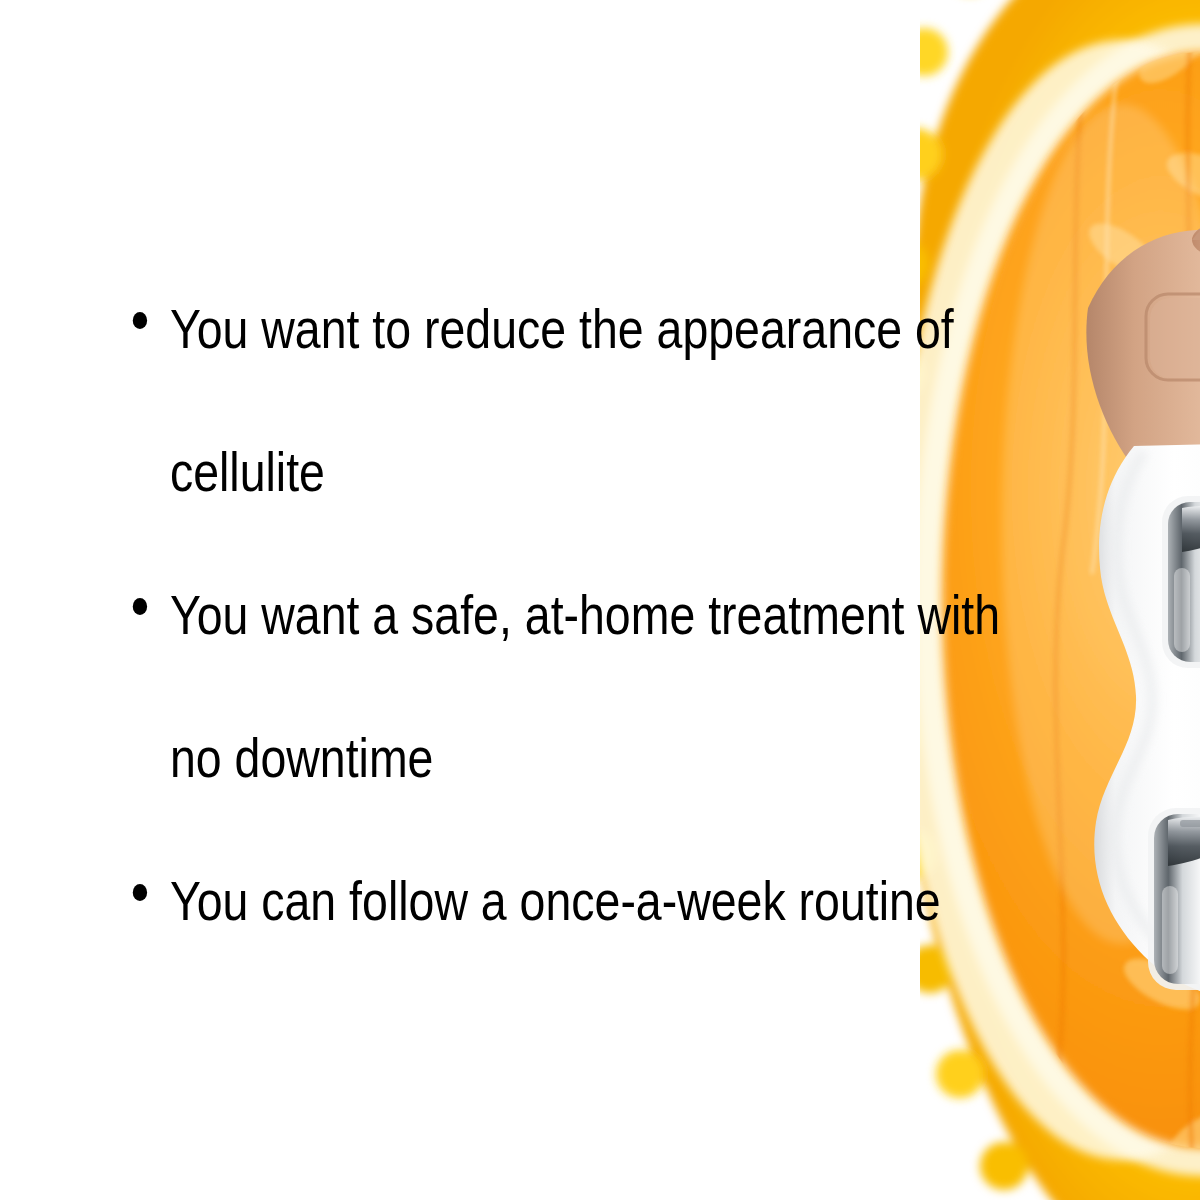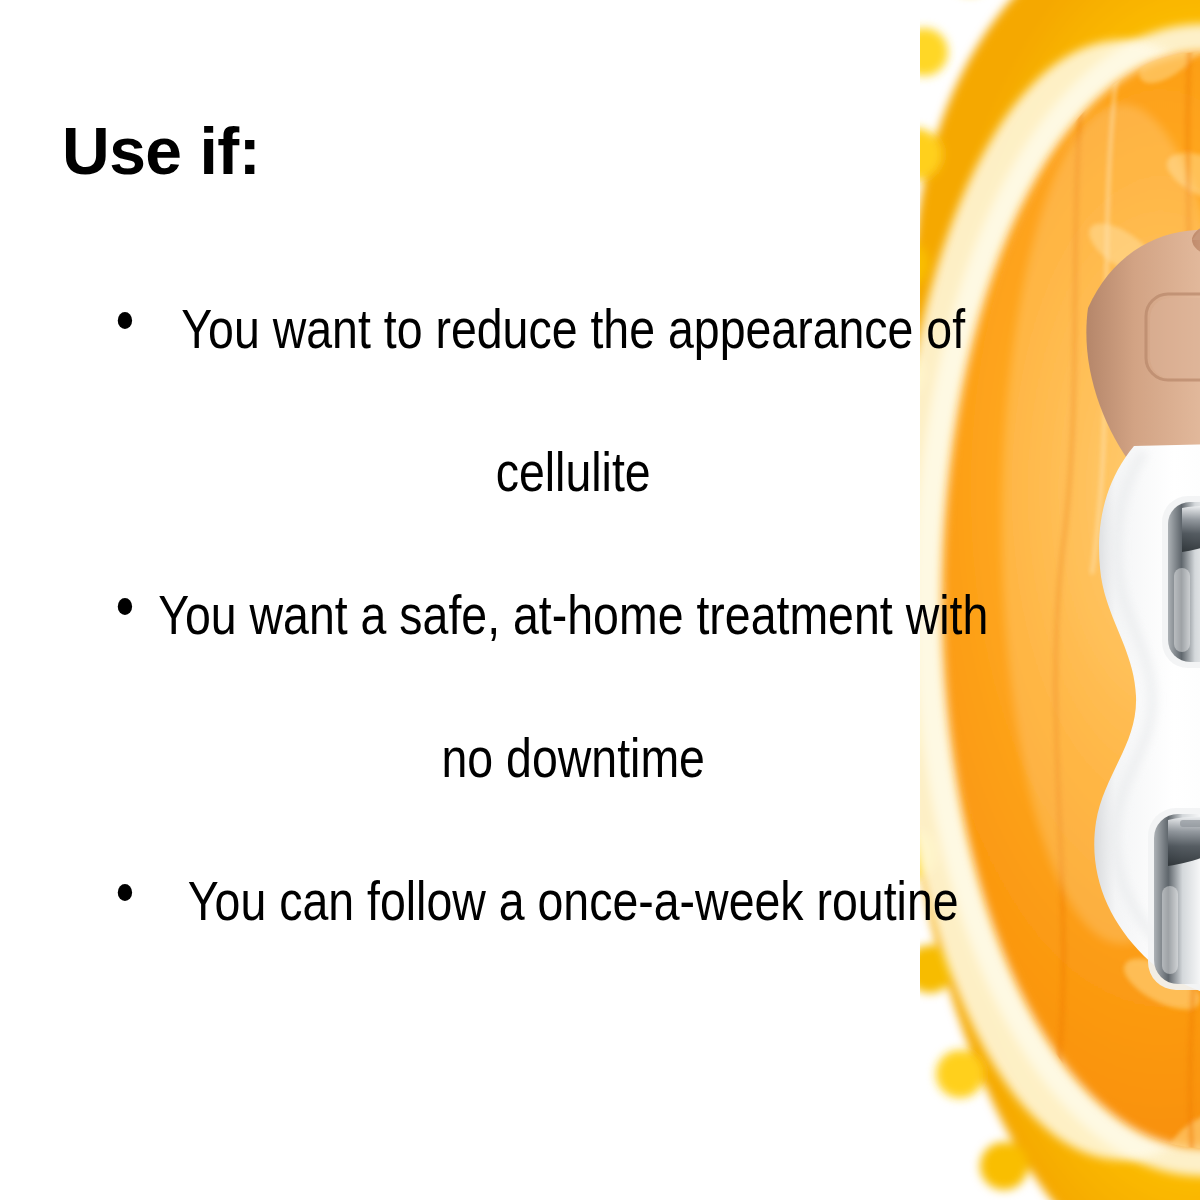--- a/index.html
+++ b/index.html
@@ -70,27 +70,26 @@
     font-size: 66px;
     font-weight: bold;
     line-height: 1.0;
     color: #000000;
     letter-spacing: -0.5px;
     white-space: nowrap;
   }
 
   .bullet-list {
     position: absolute;
-    left: 111px;
+    left: 126px;
     top: 258px;
     width: 840px;
     margin: 0;
     padding: 0;
     list-style: none;
-    text-align: center;
   }
 
   .bullet-item {
     position: relative;
     padding-left: 52px;
     margin: 0 0 0 0;
     color: #000000;
     font-size: 55px;
     line-height: 143px;
     font-stretch: condensed;
@@ -328,21 +327,20 @@
         <g>
           <circle cx="256" cy="740" r="12" fill="url(#gStud)"></circle>
           <circle cx="253" cy="737" r="4" fill="#E8EAEC" opacity="0.9"></circle>
         </g>
       </svg>
     </div>
   </div>
 
   <div class="text-block">
 
-    <div class="page-heading">Use if:</div>
 
     <ul class="bullet-list">
       <li class="bullet-item">
         <span class="bullet-dot"></span>
         <span class="bullet-text">You want to reduce the appearance of cellulite</span>
       </li>
       <li class="bullet-item">
         <span class="bullet-dot"></span>
         <span class="bullet-text">You want a safe, at-home treatment with no downtime</span>
       </li>

